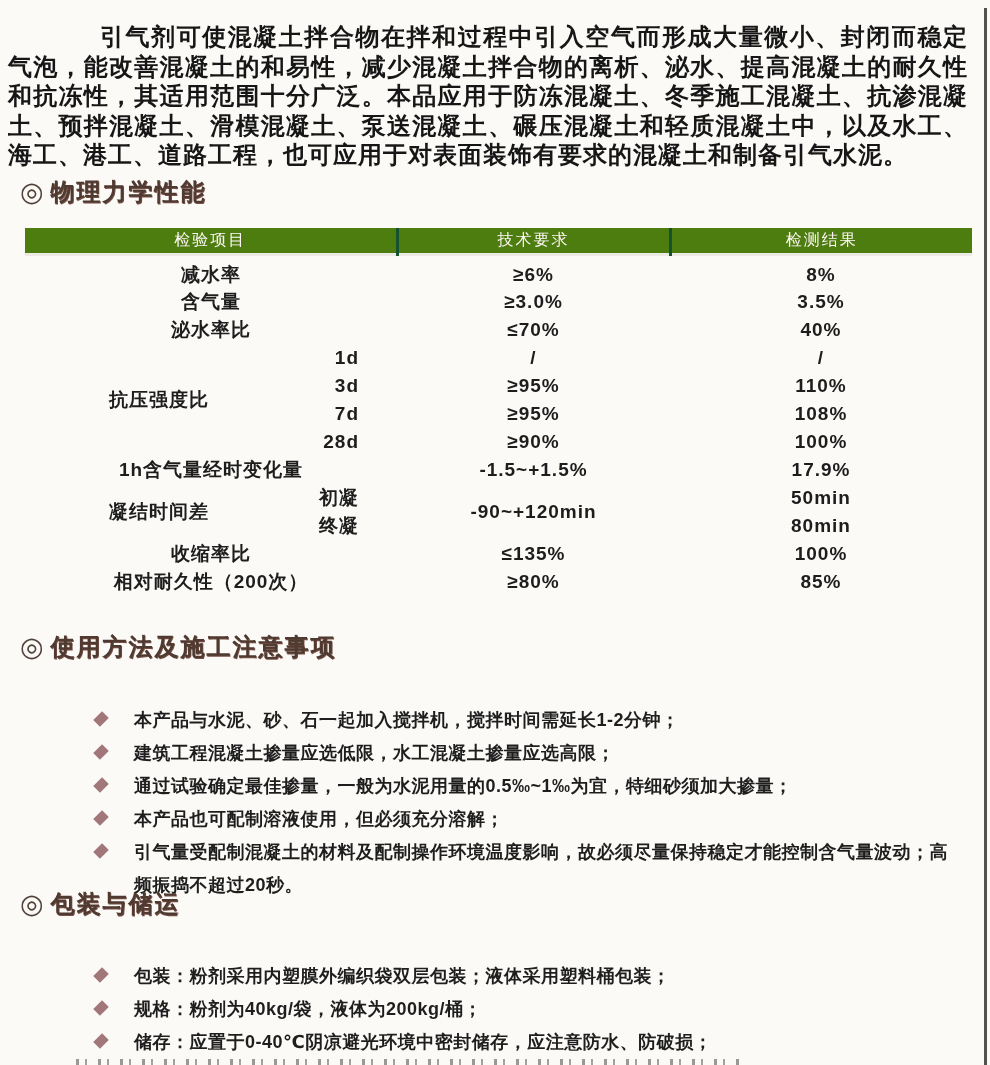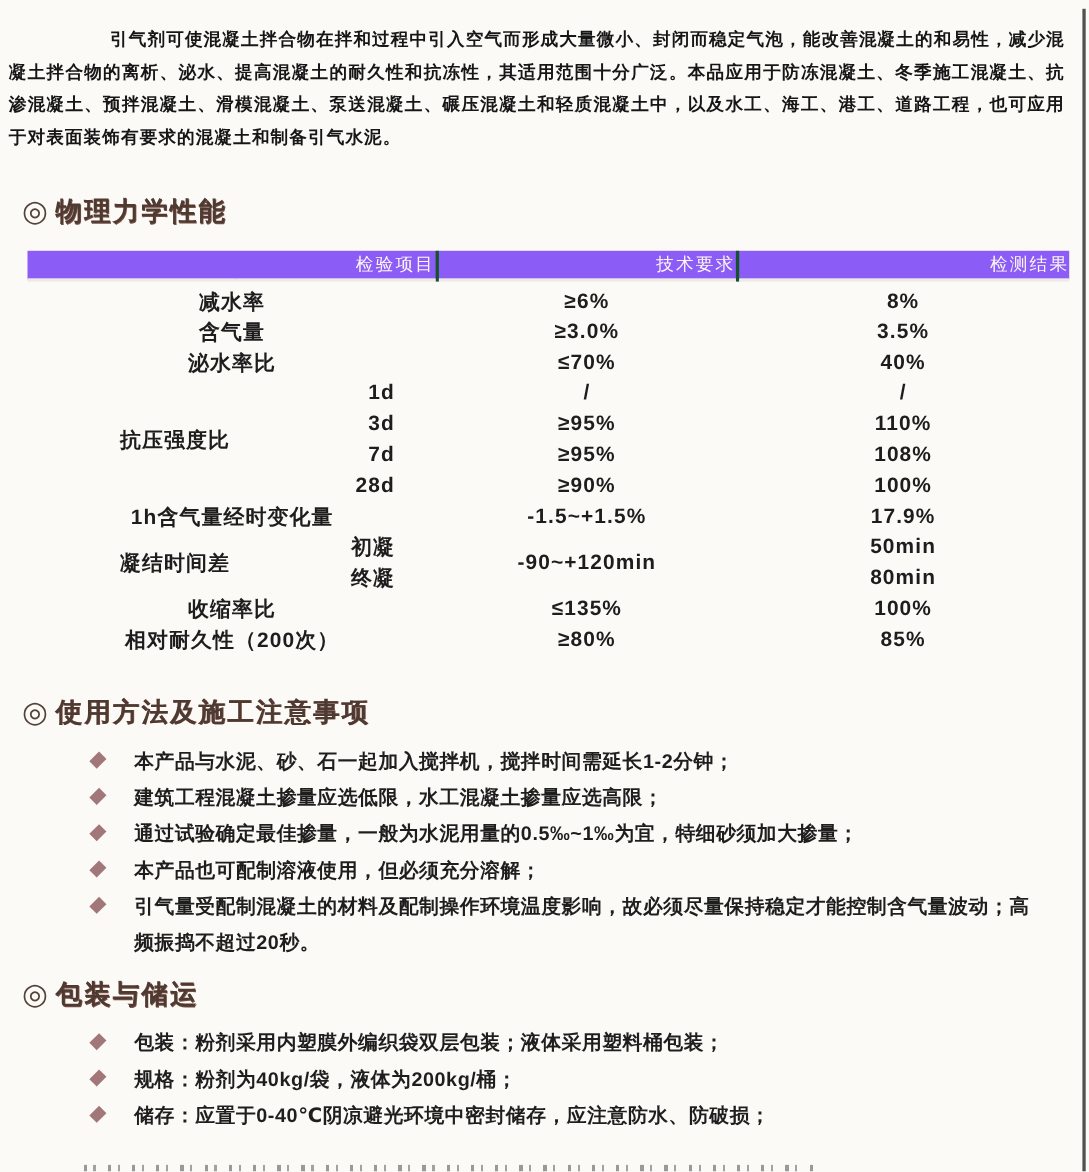--- a/index.html
+++ b/index.html
@@ -8,21 +8,21 @@
     position:relative;
     background:#fbfaf7;
     font-family:"Liberation Sans","DejaVu Sans",sans-serif;
     color:#1b1b1b;
     overflow:hidden;
   }
 
   
   .intro {
     position:absolute; left:8px; top:22px; width:960px;
-    font-size:16px; line-height:29.5px; font-weight:600;
+    font-size:24px; line-height:29.5px; font-weight:600;
     letter-spacing:1px; text-align:justify; color:#161616;
     text-indent:92px;
   }
 
   
   .edge-line {
     position:absolute; left:984px; top:8px; width:3px; height:1057px;
     background:#333; opacity:.85;
   }
 
@@ -37,35 +37,35 @@
   #sec-physical  { top:176px; }
   #sec-usage     { top:631px; }
   #sec-packaging { top:888px; }
 
   
   table.props {
     position:absolute; left:25px; top:228px; width:947px;
     border-collapse:collapse; table-layout:fixed;
   }
   table.props th {
-    background:#8b5cf6; color:#fdf6f4; font-weight:500;
-    font-size:16px; height:26px; letter-spacing:2px;text-align:right;
+    background:#4d7c0f; color:#fdf6f4; font-weight:500;
+    font-size:16px; height:26px; letter-spacing:2px;
   }
   table.props thead th + th { border-left:3px solid #14532d;margin-top:24px; }
   table.props thead tr { border-bottom:3px solid #edeae6; }
   table.props td {
     height:28.1px; font-size:19px; font-weight:600; color:#1d1d1d;
     text-align:center; vertical-align:middle; letter-spacing:1px;
   }
   table.props td.glabel { text-align:left; padding-left:84px; white-space:nowrap; }
   table.props td.sub    { text-align:right; padding-right:38px; white-space:nowrap; }
   table.props tbody tr:first-child td { padding-top:6px; }
 
   
-  .blist { position:absolute; left:4px; width:965px; list-style:none; }
+  .blist { position:absolute; left:16px; width:965px; list-style:none;margin-top:28px; }
   #usage-list     { top:676px; }
   #packaging-list { top:932px; }
   .blist li {
     position:relative; padding-left:118px; width:948px;
     font-size:18px; line-height:33px; font-weight:600;
     letter-spacing:0.5px; color:#1e1e1e;
   }
   .blist .diamond {
     position:absolute; left:80px; top:10px; width:10px; height:10px;
     background:#a1777a; transform:rotate(45deg) scale(0.95,1.25);

